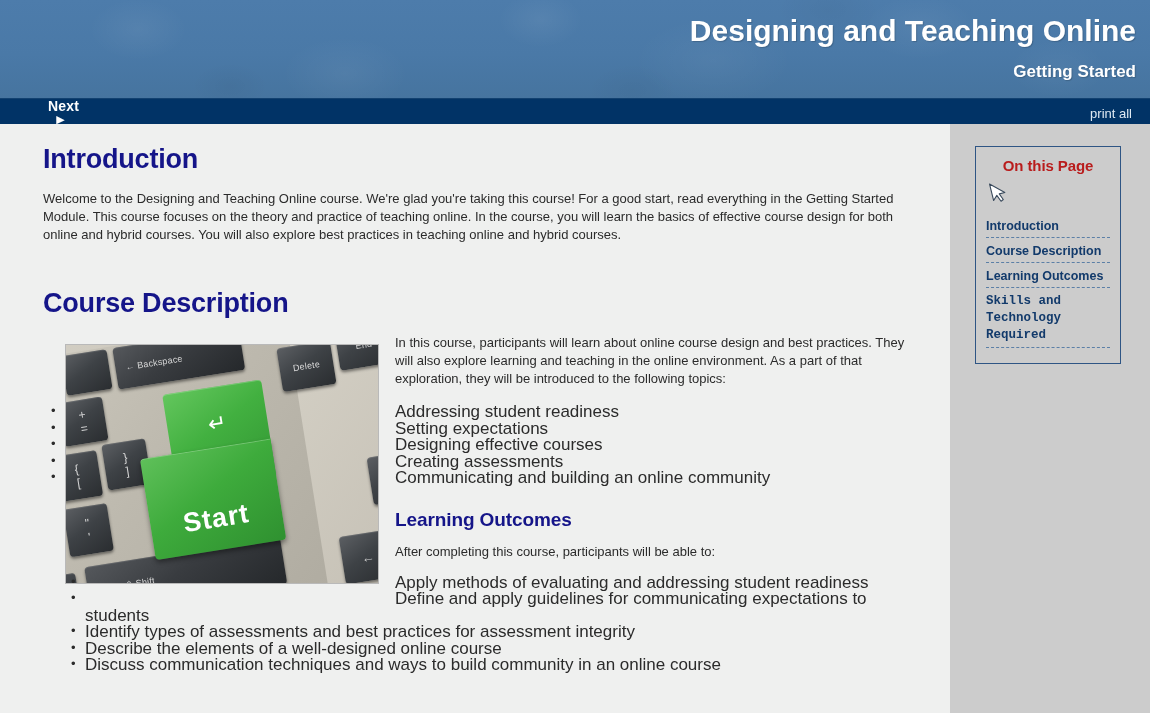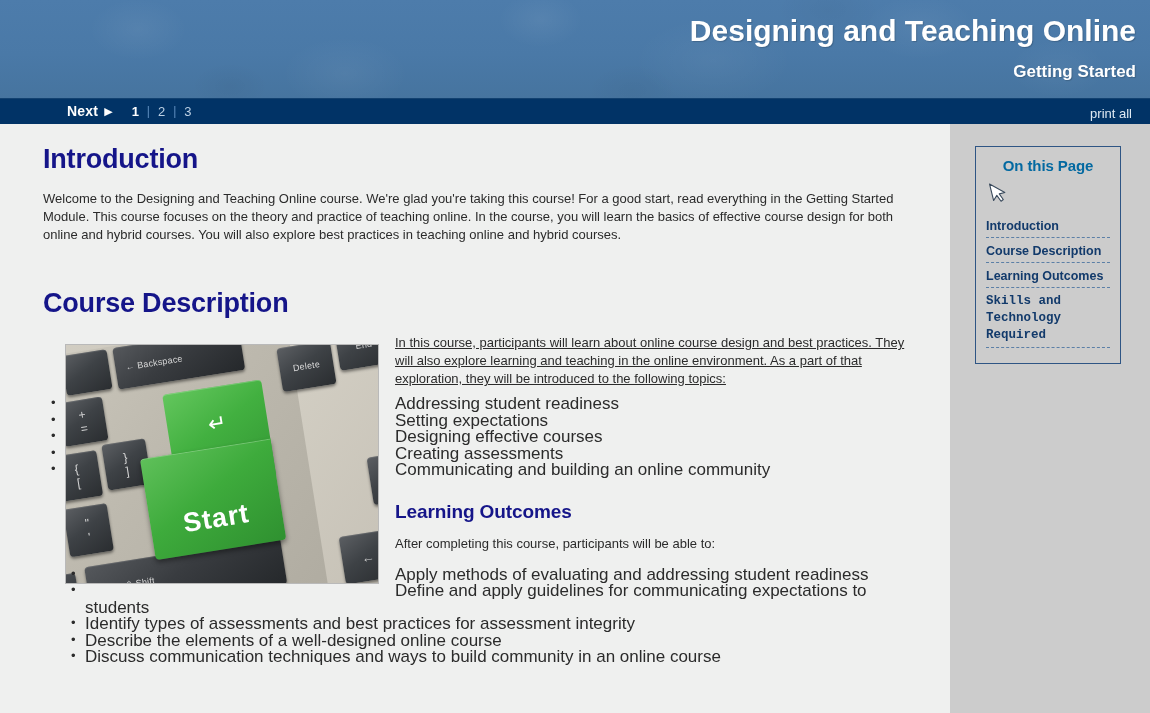--- a/index.html
+++ b/index.html
@@ -63,22 +63,23 @@
     width: 1150px;
     height: 26px;
     background: #013366;
     display: flex;
     align-items: center;
     box-shadow: inset 0 1px 0 rgba(255,255,255,.07);
   }
   .nav-left {
     display: flex;
     align-items: center;
-    margin-left: 67px;
+    margin-left: 48px;
     height: 26px;
+    flex-direction: column;
   }
   .nav-next {
     color: #ffffff;
     font-size: 14px;
     font-weight: bold;
     letter-spacing: .2px;
     cursor: pointer;
   }
   .nav-next-arrow {
     color: #ffffff;
@@ -149,21 +150,21 @@
     font-weight: bold;
     color: #151589;
     letter-spacing: -.1px;
   }
   p.body {
     margin: 0 0 14px 0;
     font-size: 13px;
     line-height: 18px;
     color: #2b2b2b;
   }
-  p.body.tight { margin-bottom: 8px; text-decoration: underline; }
+  p.body.tight { margin-bottom: 16px; }
 
   ul.bul {
     margin: 6px 0 10px 0;
     padding-left: 22px;
     list-style: none;
   }
   ul.bul li {
     position: relative;
     font-size: 17px;
     line-height: 16.5px;
@@ -256,21 +257,21 @@
     top: 22px;
     width: 124px;
     padding: 10px 10px 12px 10px;
     border: 1px solid #2e5584;
     background: #cccccc;
   }
   .otp-title {
     text-align: center;
     font-size: 15px;
     font-weight: bold;
-    color: #0369a1;
+    color: #b91c1c;
     margin-bottom: 6px;
     letter-spacing: -.1px;
   }
   .otp-cursor {
     width: 22px;
     height: 26px;
     margin: 0 0 10px 2px;
   }
   .otp-link {
     display: block;

